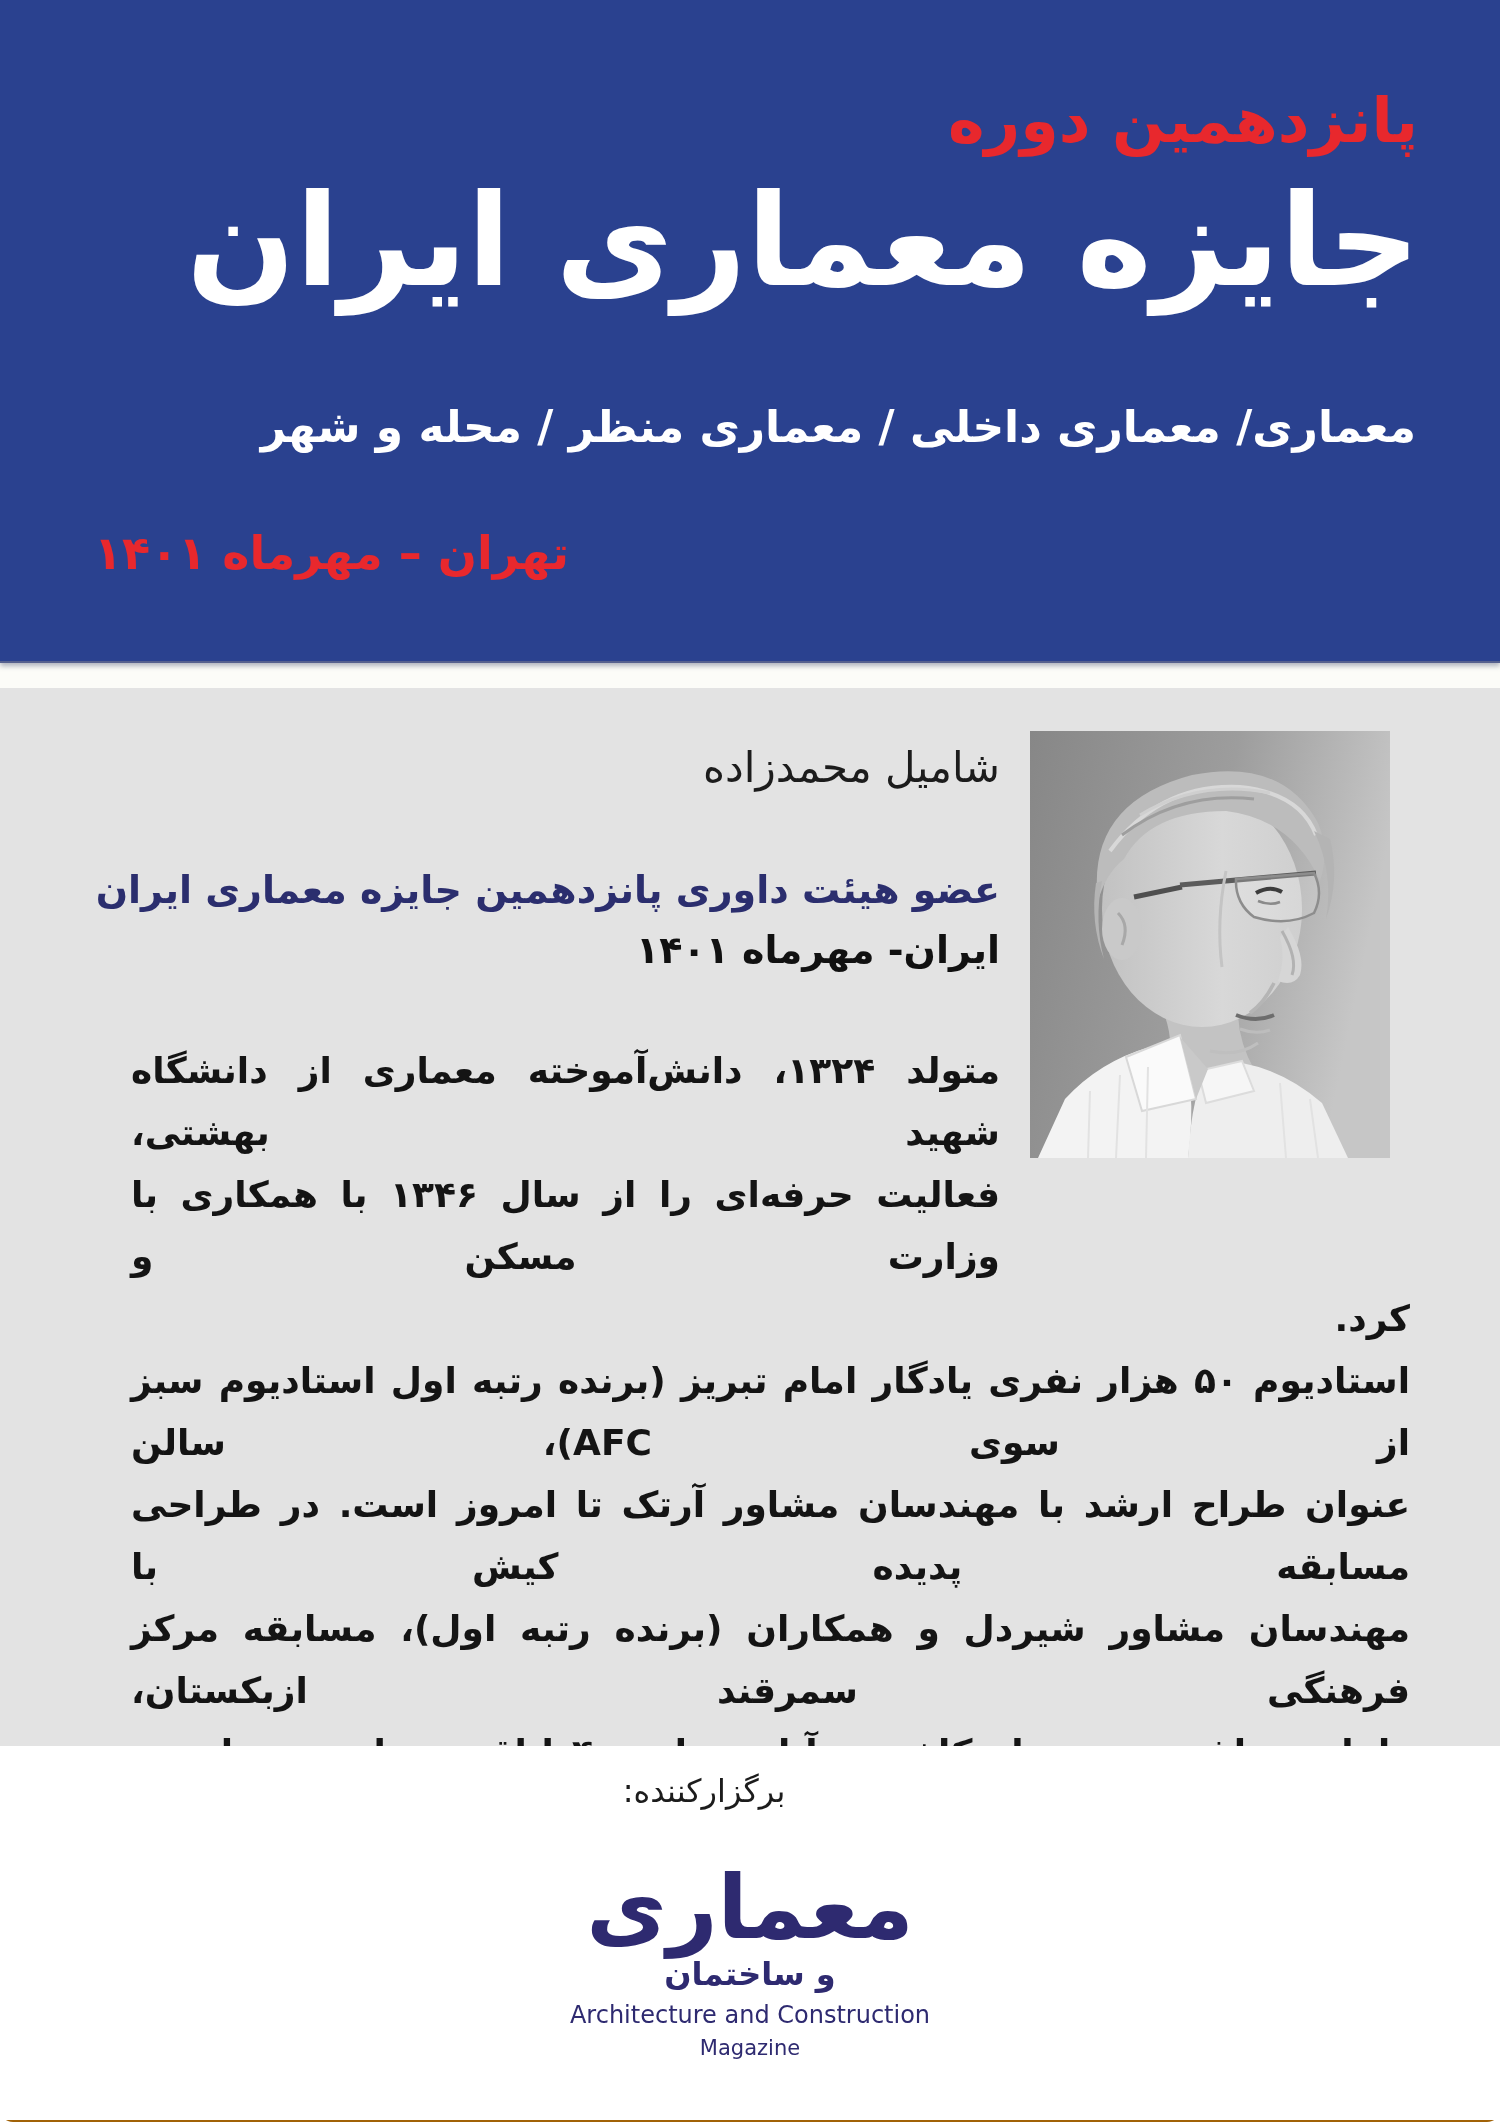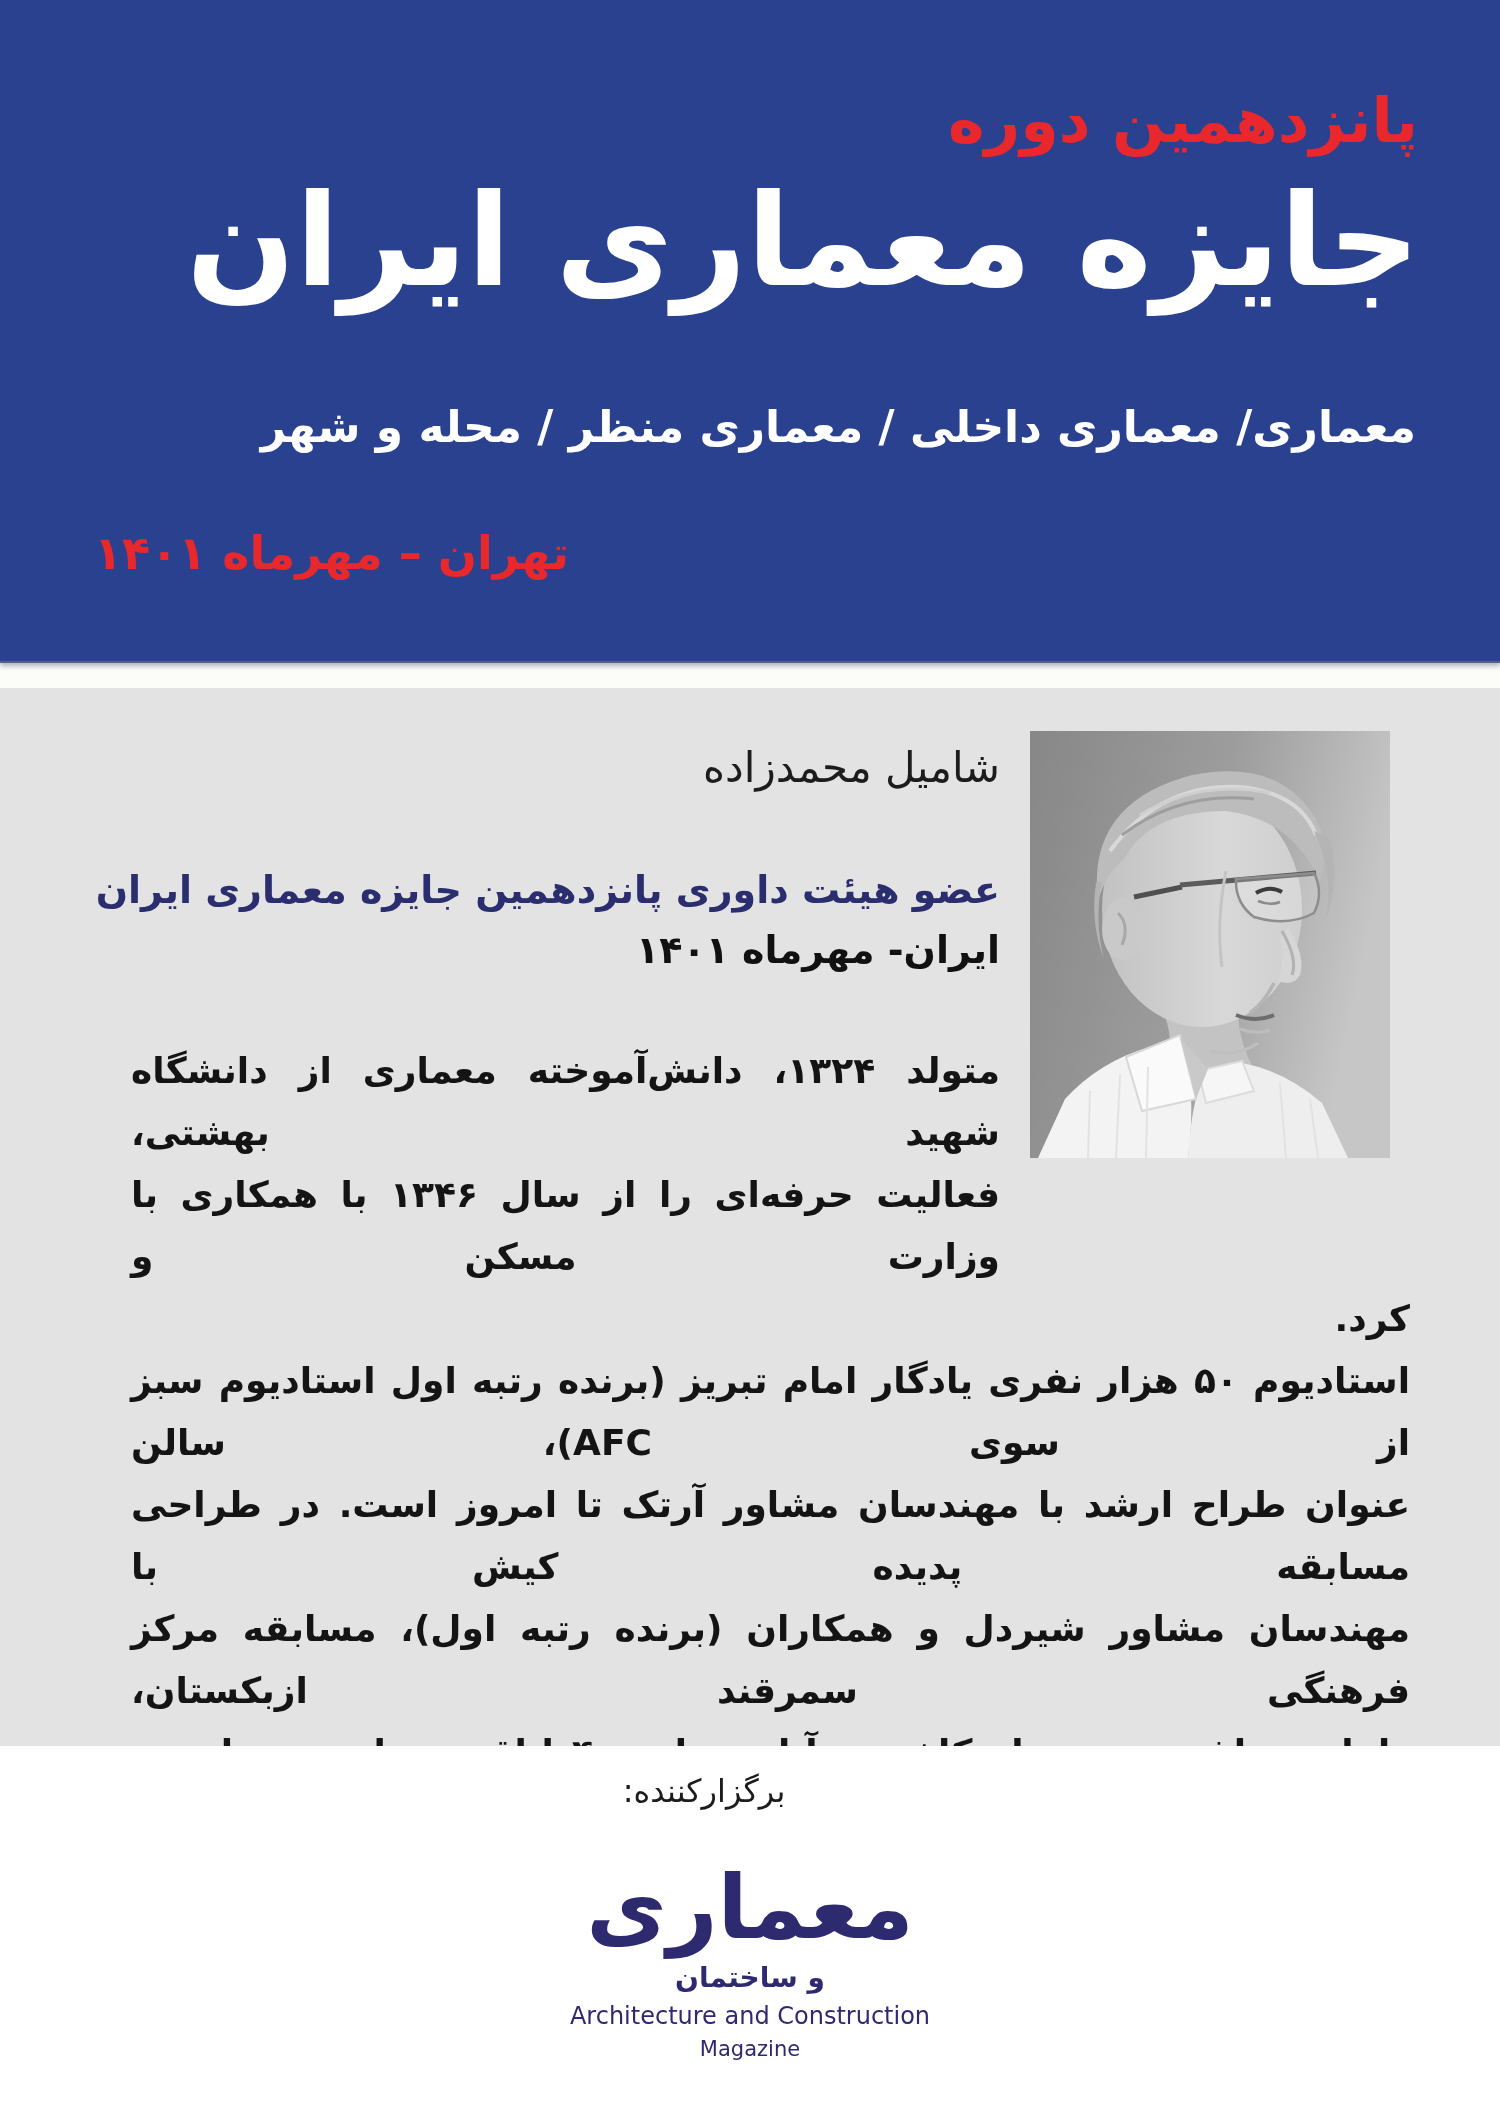--- a/index.html
+++ b/index.html
@@ -6,21 +6,21 @@
     --blue:#2a418f;
     --red:#e8282d;
     --gray:#e3e3e3;
     --navy:#2b2e6e;
     --logo-navy:#2e2a70;
   }
   *{margin:0;padding:0;box-sizing:border-box;}
   html,body{width:1500px;height:2122px;background:#fff;overflow:hidden;
     font-family:"DejaVu Sans","Liberation Sans",sans-serif;}
 
-  .poster{position:relative;width:1500px;height:1745px;background:#a16207;border-radius:13px;}
+  .poster{position:relative;width:1500px;height:2122px;background:#a16207;border-radius:13px;}
 
   
   .header{position:relative;width:100%;height:663px;background:var(--blue);
     border-bottom:2px solid #55608e;box-shadow:0 3px 5px rgba(30,40,80,.35);}
   .edition{position:absolute;top:84px;right:82px;direction:rtl;
     color:var(--red);font-size:62px;font-weight:700;line-height:1.2;}
   .main-title{position:absolute;top:148px;right:80px;direction:rtl;
     color:#ffffff;font-size:128px;font-weight:700;line-height:1.45;white-space:nowrap;}
   .categories{position:absolute;top:398px;right:84px;direction:rtl;
     color:#ffffff;font-size:44px;font-weight:700;line-height:1.3;white-space:nowrap;}
@@ -47,21 +47,21 @@
   .bio-line.para-end{text-align:right;text-align-last:right;}
 
   
   .footer{position:relative;width:100%;height:374px;background:#ffffff;}
   .organizer{position:absolute;top:26px;left:0;right:0;direction:rtl;
     text-align:center;transform:translateX(-46px);
     color:#1c1c1c;font-size:32px;font-weight:400;}
   .logo{position:absolute;top:118px;left:0;right:0;text-align:center;color:var(--logo-navy);}
   .logo-fa-main{font-size:88px;font-weight:700;line-height:1.0;direction:rtl;
     letter-spacing:-2px;text-shadow:2px 2px 0 #fff,-2px -2px 0 rgba(255,255,255,.6);}
-  .logo-fa-sub{font-size:28px;font-weight:700;line-height:1.15;direction:rtl;margin-top:10px;
+  .logo-fa-sub{font-size:32px;font-weight:700;line-height:1.15;direction:rtl;margin-top:4px;
     text-shadow:1px 1px 0 #fff;}
   .logo-en1{font-size:24px;font-weight:400;line-height:1.2;margin-top:8px;}
   .logo-en2{font-size:21px;font-weight:400;line-height:1.2;margin-top:6px;}
 </style>
 </head>
 <body>
 
 <div class="poster">
 
   <div class="header">

